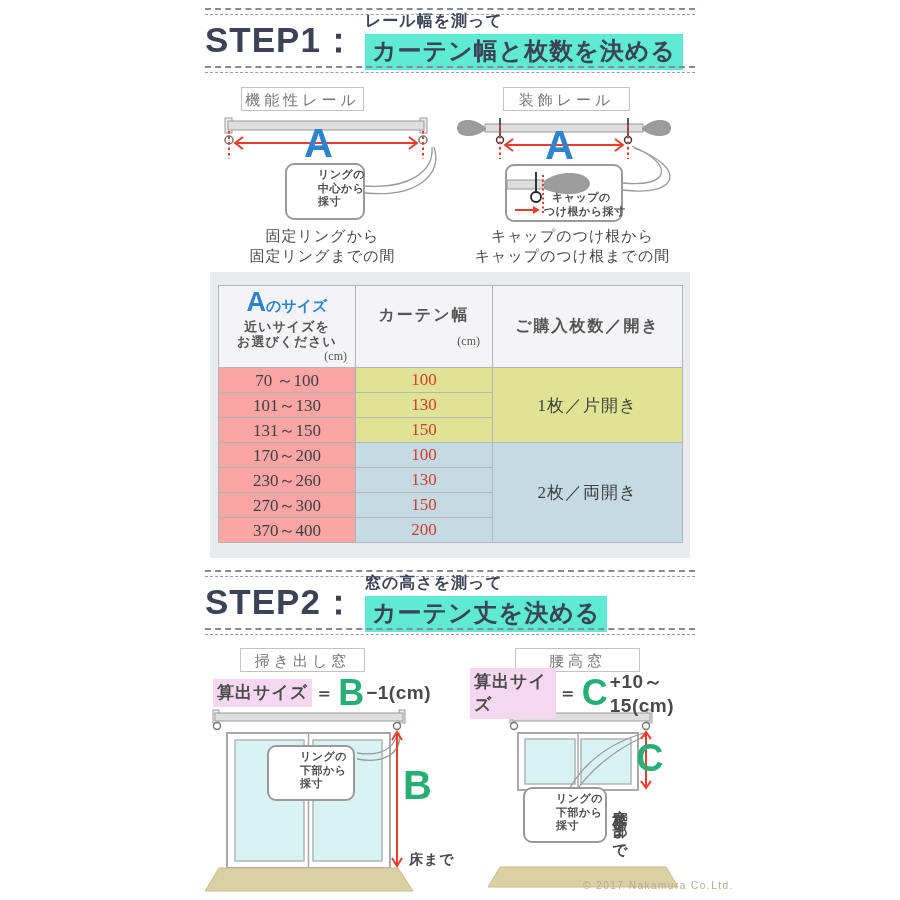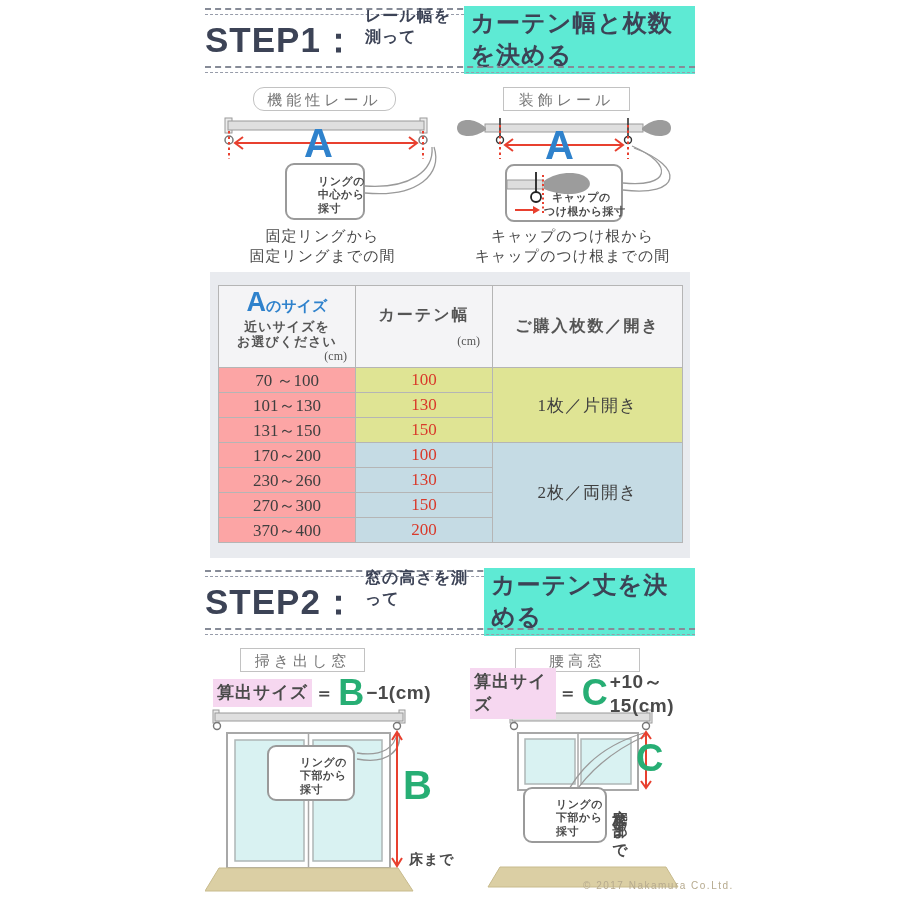--- a/index.html
+++ b/index.html
@@ -6,35 +6,35 @@
   #canvas {position:relative; width:900px; height:900px; background:#fff; overflow:hidden;
            font-family:"Liberation Sans", sans-serif; color:#4a4a4a;}
 
   
   .stitch {position:absolute; left:205px; width:490px; height:4px;
            border-top:2px dashed #868b97; border-bottom:1px dashed #979caa;}
 
   
   .step-head {position:absolute; left:205px; width:490px; display:flex; align-items:center; gap:8px;}
   .step-label {font-size:35px; font-weight:bold; color:#3c4356; letter-spacing:1px;}
-  .step-right {display:flex; flex-direction:row; align-items:flex-start;}
+  .step-right {display:flex; flex-direction:column; align-items:flex-start;}
   .step-sub {font-size:16px; font-weight:bold; color:#3c4356; letter-spacing:1px; margin-bottom:2px;}
   .step-title {font-size:24px; font-weight:bold; color:#3c4356; background:#5eead4; padding:1px 7px 3px; letter-spacing:1px;}
 
   .badge {position:absolute; background:#fff; border:1px solid #c2c2c2; color:#767676;
           font-size:15px; letter-spacing:4px; text-align:center; height:24px; line-height:23px; box-sizing:border-box;}
 
   .diagram {position:absolute;}
   .art {position:absolute; left:0; top:0;}
 
   .letter-a {position:absolute; font-size:40px; font-weight:bold; color:#2f82cc; line-height:1;}
   .big-letter {position:absolute; font-weight:bold; color:#27ae74; line-height:1;}
 
   .callout {position:absolute; background:#fff; border:2px solid #9a9a9a; border-radius:9px; box-sizing:border-box;}
-  .callout.flexbox {display:flex; align-items:flex-end; padding:3px 12px; gap:19px;}
+  .callout.flexbox {display:flex; align-items:flex-start; padding:3px 12px; gap:19px;}
   .callout-text {font-size:11px; font-weight:bold; color:#4a4a4a; line-height:13.5px; letter-spacing:0.5px; white-space:nowrap;}
   .abs {position:absolute;}
 
   .caption {position:absolute; width:100%; text-align:center; font-size:15px; font-weight:normal;
             color:#4a4a4a; line-height:20px; letter-spacing:1px;}
 
   
   .table-panel {position:absolute; left:210px; top:272px; width:480px; height:286px; background:#e9ebef;}
   table.size {position:absolute; left:8px; top:13px; width:464px; border-collapse:collapse; table-layout:fixed;
               background:#fff; border:1px solid #9a9a9a;}
@@ -90,21 +90,21 @@
       <rect x="215" y="33" width="7" height="15" fill="#ececec" stroke="#9a9a9a"></rect>
       <rect x="23" y="36" width="196" height="9" fill="#dfdfdf" stroke="#9a9a9a"></rect>
       <circle cx="24" cy="55" r="4" fill="#fff" stroke="#777" stroke-width="1.5"></circle>
       <circle cx="218" cy="55" r="4" fill="#fff" stroke="#777" stroke-width="1.5"></circle>
       <line x1="24" y1="46" x2="24" y2="74" stroke="#e8402f" stroke-width="2" stroke-dasharray="2.5 3"></line>
       <line x1="218" y1="46" x2="218" y2="74" stroke="#e8402f" stroke-width="2" stroke-dasharray="2.5 3"></line>
       <line x1="31" y1="58" x2="211" y2="58" stroke="#e8402f" stroke-width="2"></line>
       <polyline points="38,52 30,58 38,64" fill="none" stroke="#e8402f" stroke-width="2"></polyline>
       <polyline points="204,52 212,58 204,64" fill="none" stroke="#e8402f" stroke-width="2"></polyline>
     </svg>
-    <div class="badge" style="left:48px; top:2px; width:143px;border-radius:11px;">機能性レール</div>
+    <div class="badge" style="left:36px; top:2px; width:123px;">機能性レール</div>
     <div class="letter-a" style="left:99px; top:38px;">A</div>
     <div class="callout flexbox" style="left:80px; top:78px; width:80px; height:57px;">
       <svg width="26" height="49" viewBox="0 0 26 49">
         <rect x="10" y="0" width="6" height="9" fill="#b5b5b5" stroke="#999" stroke-width="0.5"></rect>
         <circle cx="13" cy="16" r="7.5" fill="none" stroke="#222" stroke-width="2.2"></circle>
         <line x1="13" y1="9" x2="13" y2="46" stroke="#e8402f" stroke-width="2" stroke-dasharray="2 2.5"></line>
         <line x1="0" y1="37" x2="7" y2="37" stroke="#e8402f" stroke-width="2"></line>
         <polygon points="7,33 14,37 7,41" fill="#e8402f"></polygon>
       </svg>
       <div>

